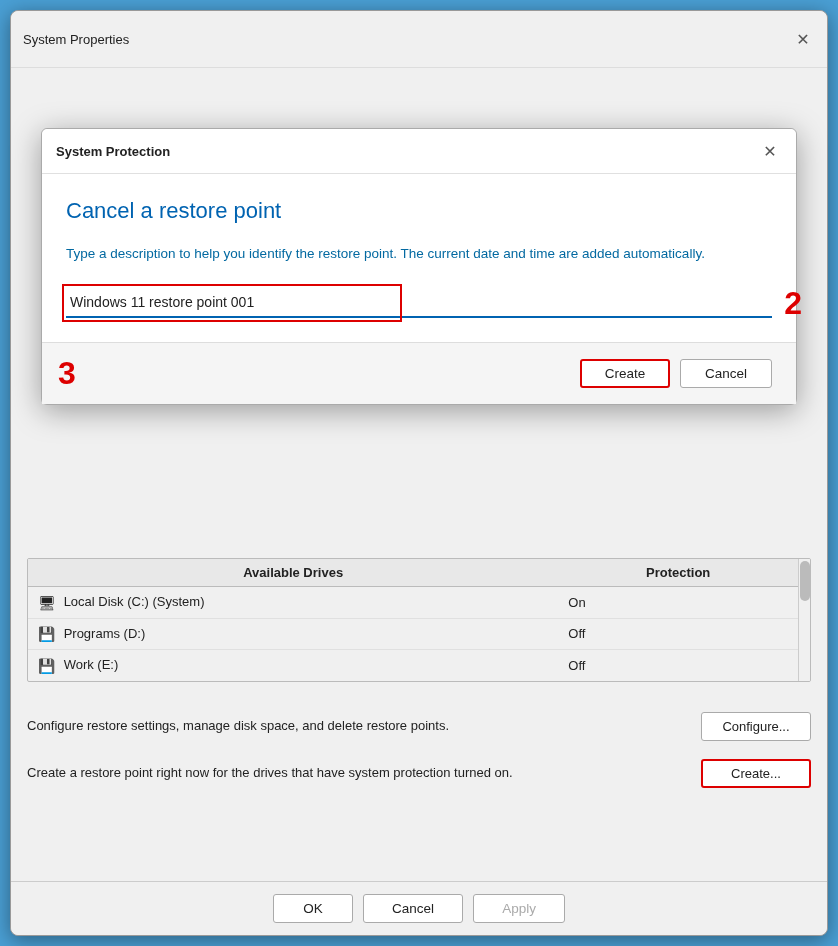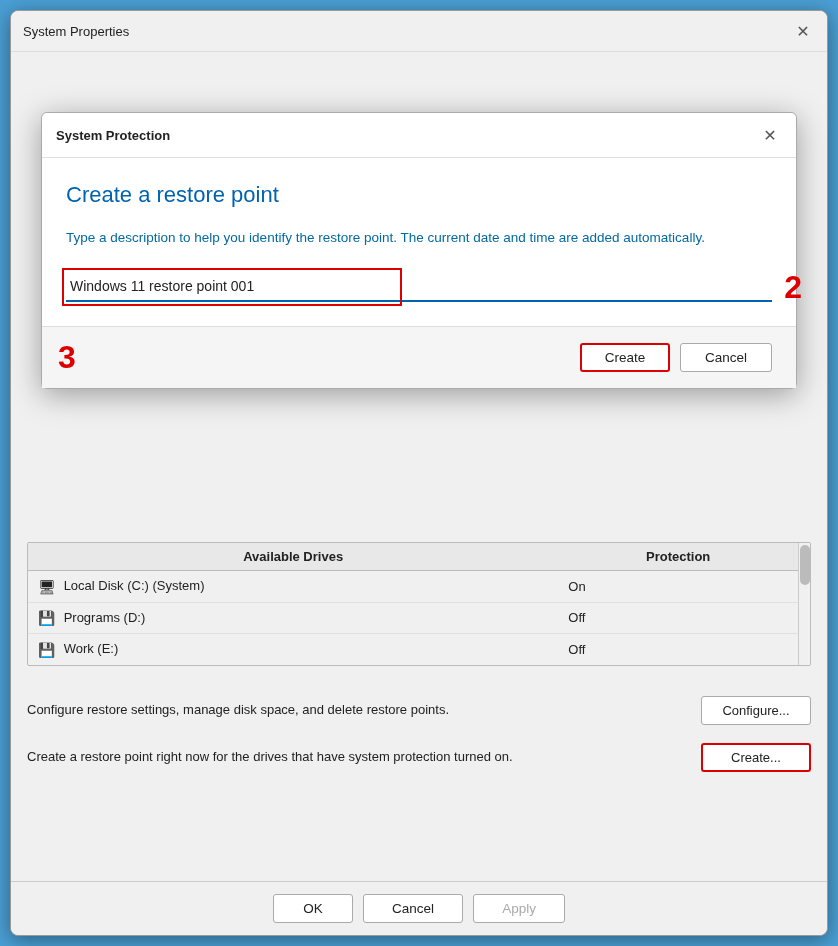--- a/index.html
+++ b/index.html
@@ -27,21 +27,21 @@
       border-radius: 8px;
       box-shadow: 0 4px 20px rgba(0,0,0,0.4);
       display: flex;
       flex-direction: column;
     }
 
     .outer-titlebar {
       display: flex;
       align-items: center;
       justify-content: space-between;
-      padding: 8px 12px;
+      padding: 16px 12px;
       background: #f0f0f0;
       border-radius: 8px 8px 0 0;
       border-bottom: 1px solid #ddd;
     }
 
     .outer-titlebar-title {
       font-size: 13px;
       color: #222;
     }
 
@@ -343,21 +343,21 @@
 
   <div style="position:relative; flex:1;">
 
     <div class="inner-dialog">
       <div class="inner-titlebar">
         <span class="inner-titlebar-title">System Protection</span>
         <div class="inner-close">✕</div>
       </div>
 
       <div class="inner-body">
-        <div class="dialog-heading">Create a restore point</div>
+        <div class="dialog-heading">Cancel a restore point</div>
         <div class="dialog-description">Type a description to help you identify the restore point. The current date and time are added automatically.</div>
 
         <div class="restore-input-wrapper">
           <input class="restore-input" type="text" value="Windows 11 restore point 001" style="">
           <div class="input-highlight-box"></div>
           <span class="step-number-2">2</span>
         </div>
       </div>
 
       <div class="dialog-footer">

